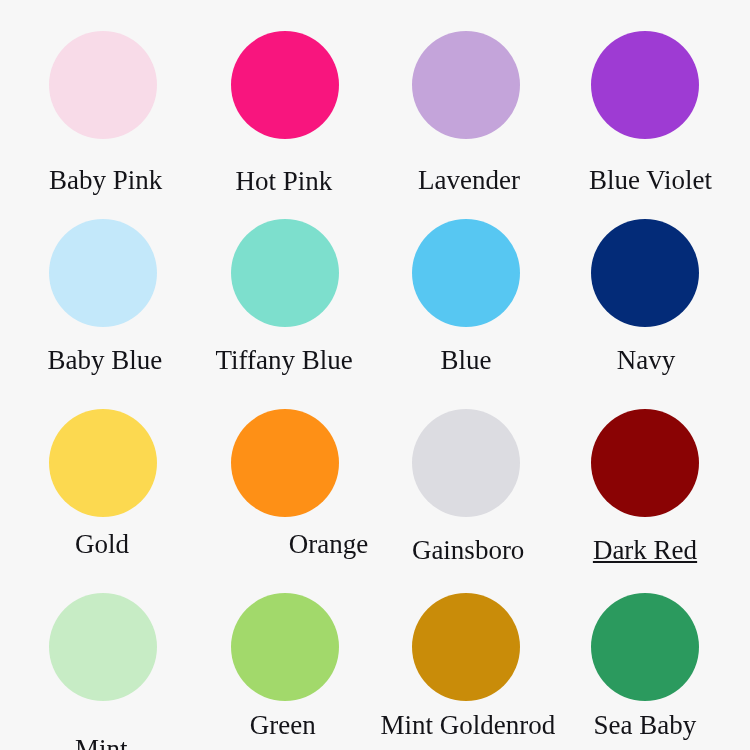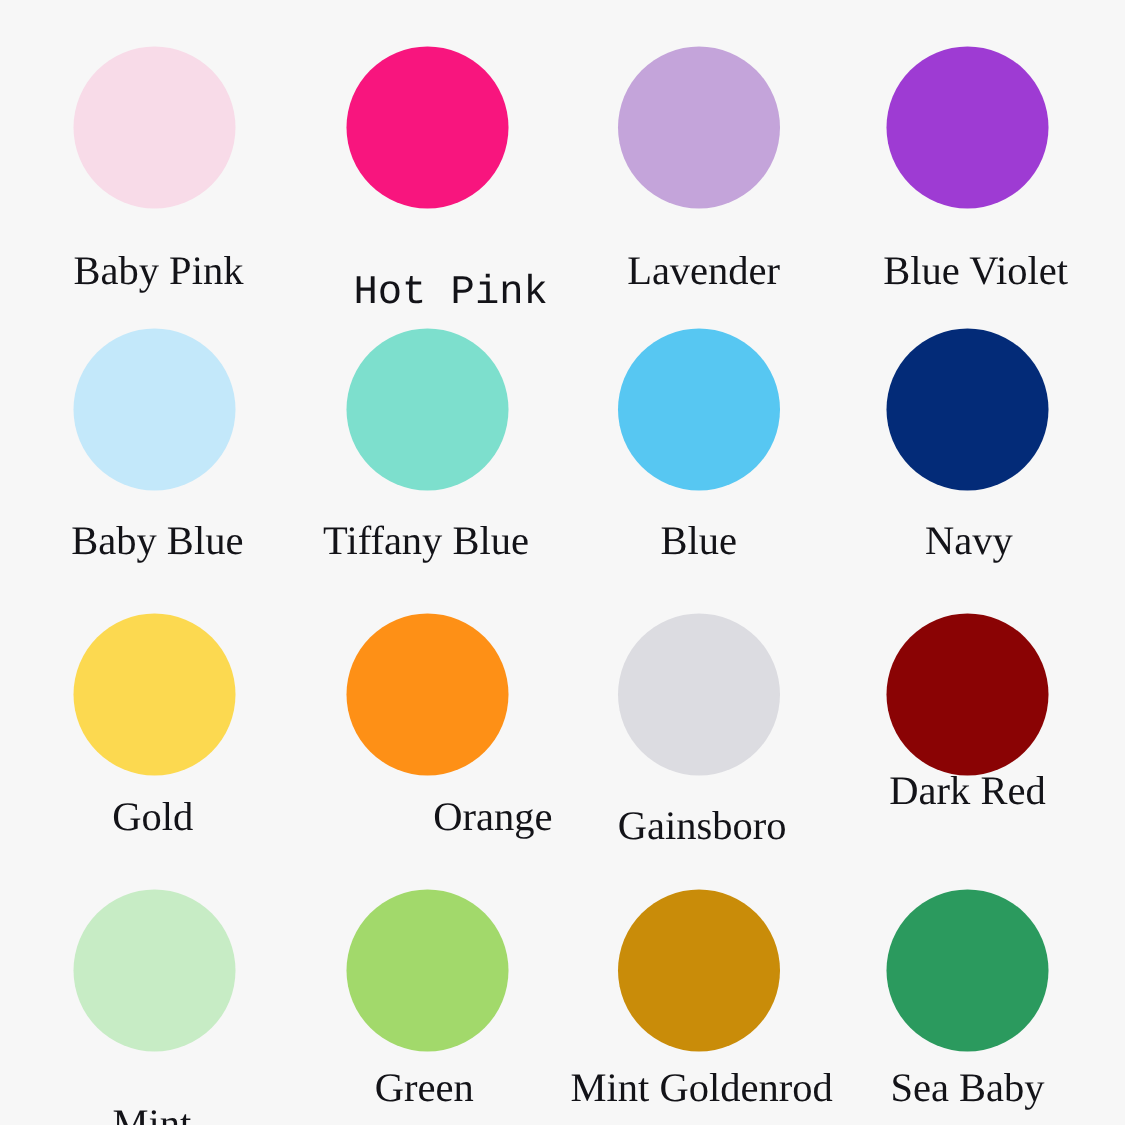--- a/index.html
+++ b/index.html
@@ -26,33 +26,33 @@
   .c3 .swatch-circle { left:591px;  }
 
   
   .r0 .swatch-circle { top:31.3px;  }
   .r1 .swatch-circle { top:219.1px; }
   .r2 .swatch-circle { top:408.6px; }
   .r3 .swatch-circle { top:593px;   }
 
   
   .s00 .swatch-label { left:49px;  top:167.0px; }
-  .s01 .swatch-label { left:235.6px; top:183px;font-family:Liberation Mono, monospace; }
+  .s01 .swatch-label { left:235.6px; top:168px; }
   .s02 .swatch-label { left:418.1px; top:167.0px; }
   .s03 .swatch-label { left:588.9px; top:167.0px; }
 
   .s10 .swatch-label { left:47.5px;  top:347.2px; }
   .s11 .swatch-label { left:215.4px; top:347.2px;text-align:right; }
   .s12 .swatch-label { left:440.4px; top:347.2px; }
   .s13 .swatch-label { left:616.7px; top:347.2px; }
 
   .s20 .swatch-label { left:74.9px;  top:530.8px; }
   .s21 .swatch-label { left:242.8px; top:530.8px;margin-left:46px; }
   .s22 .swatch-label { left:411.9px; top:537.0px; }
-  .s23 .swatch-label { left:592.9px; top:514px; }
+  .s23 .swatch-label { left:592.9px; top:537.0px;text-decoration:underline; }
 
   .s30 .swatch-label { left:75px;  top:736px; }
   .s31 .swatch-label { left:249.8px; top:712.0px; }
   .s32 .swatch-label { left:380.4px; top:712.0px; }
   .s33 .swatch-label { left:593.6px;   top:712.0px; }
 
   
   .s00 .swatch-circle { background:#f8dbe8; }
   .s01 .swatch-circle { background:#f8157e; }
   .s02 .swatch-circle { background:#c4a4da; }

